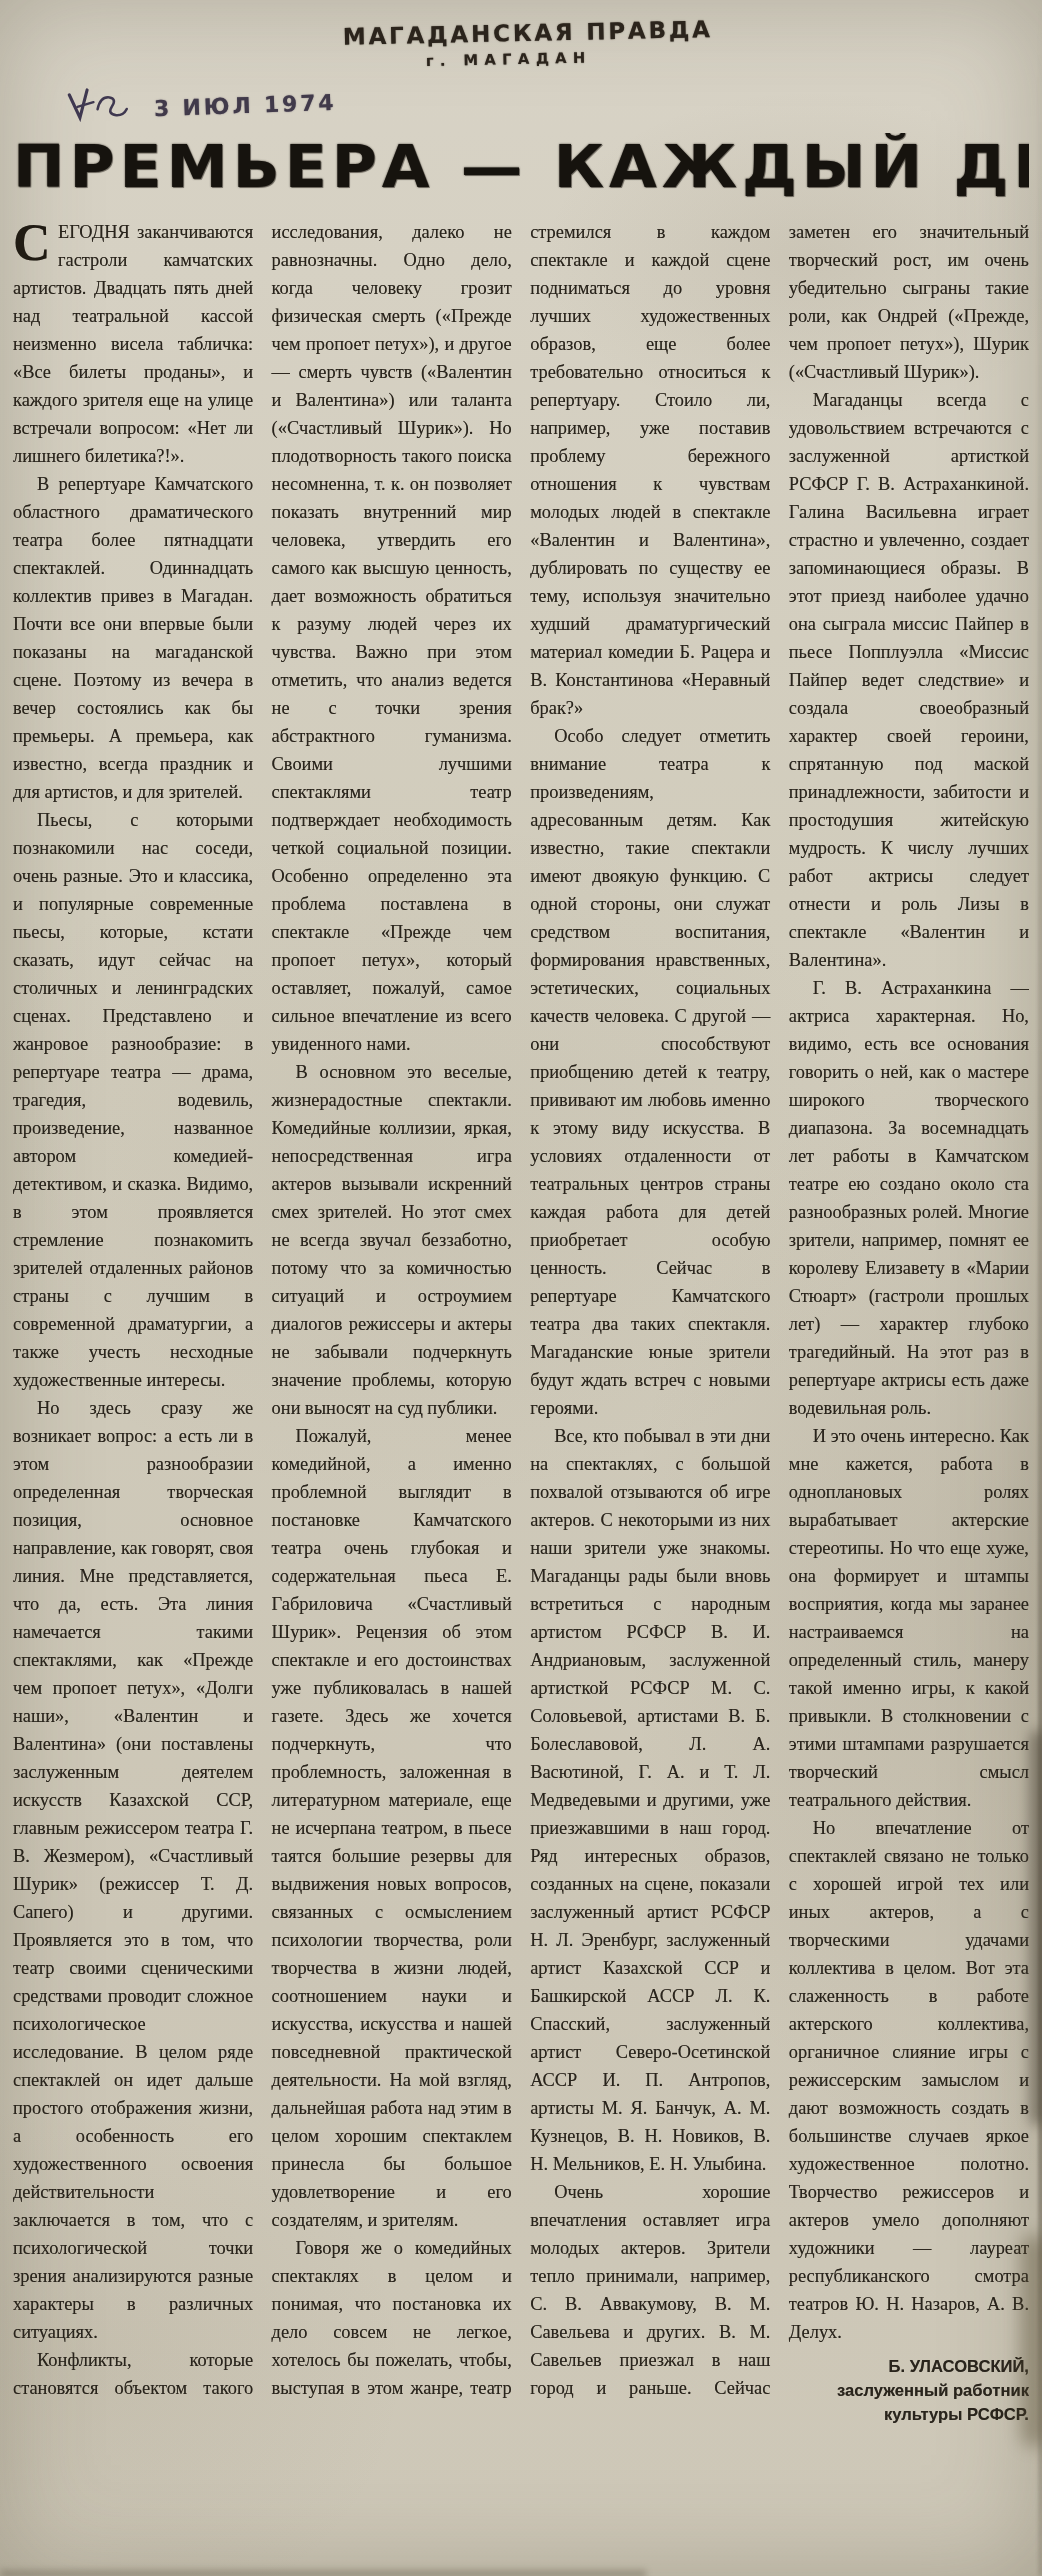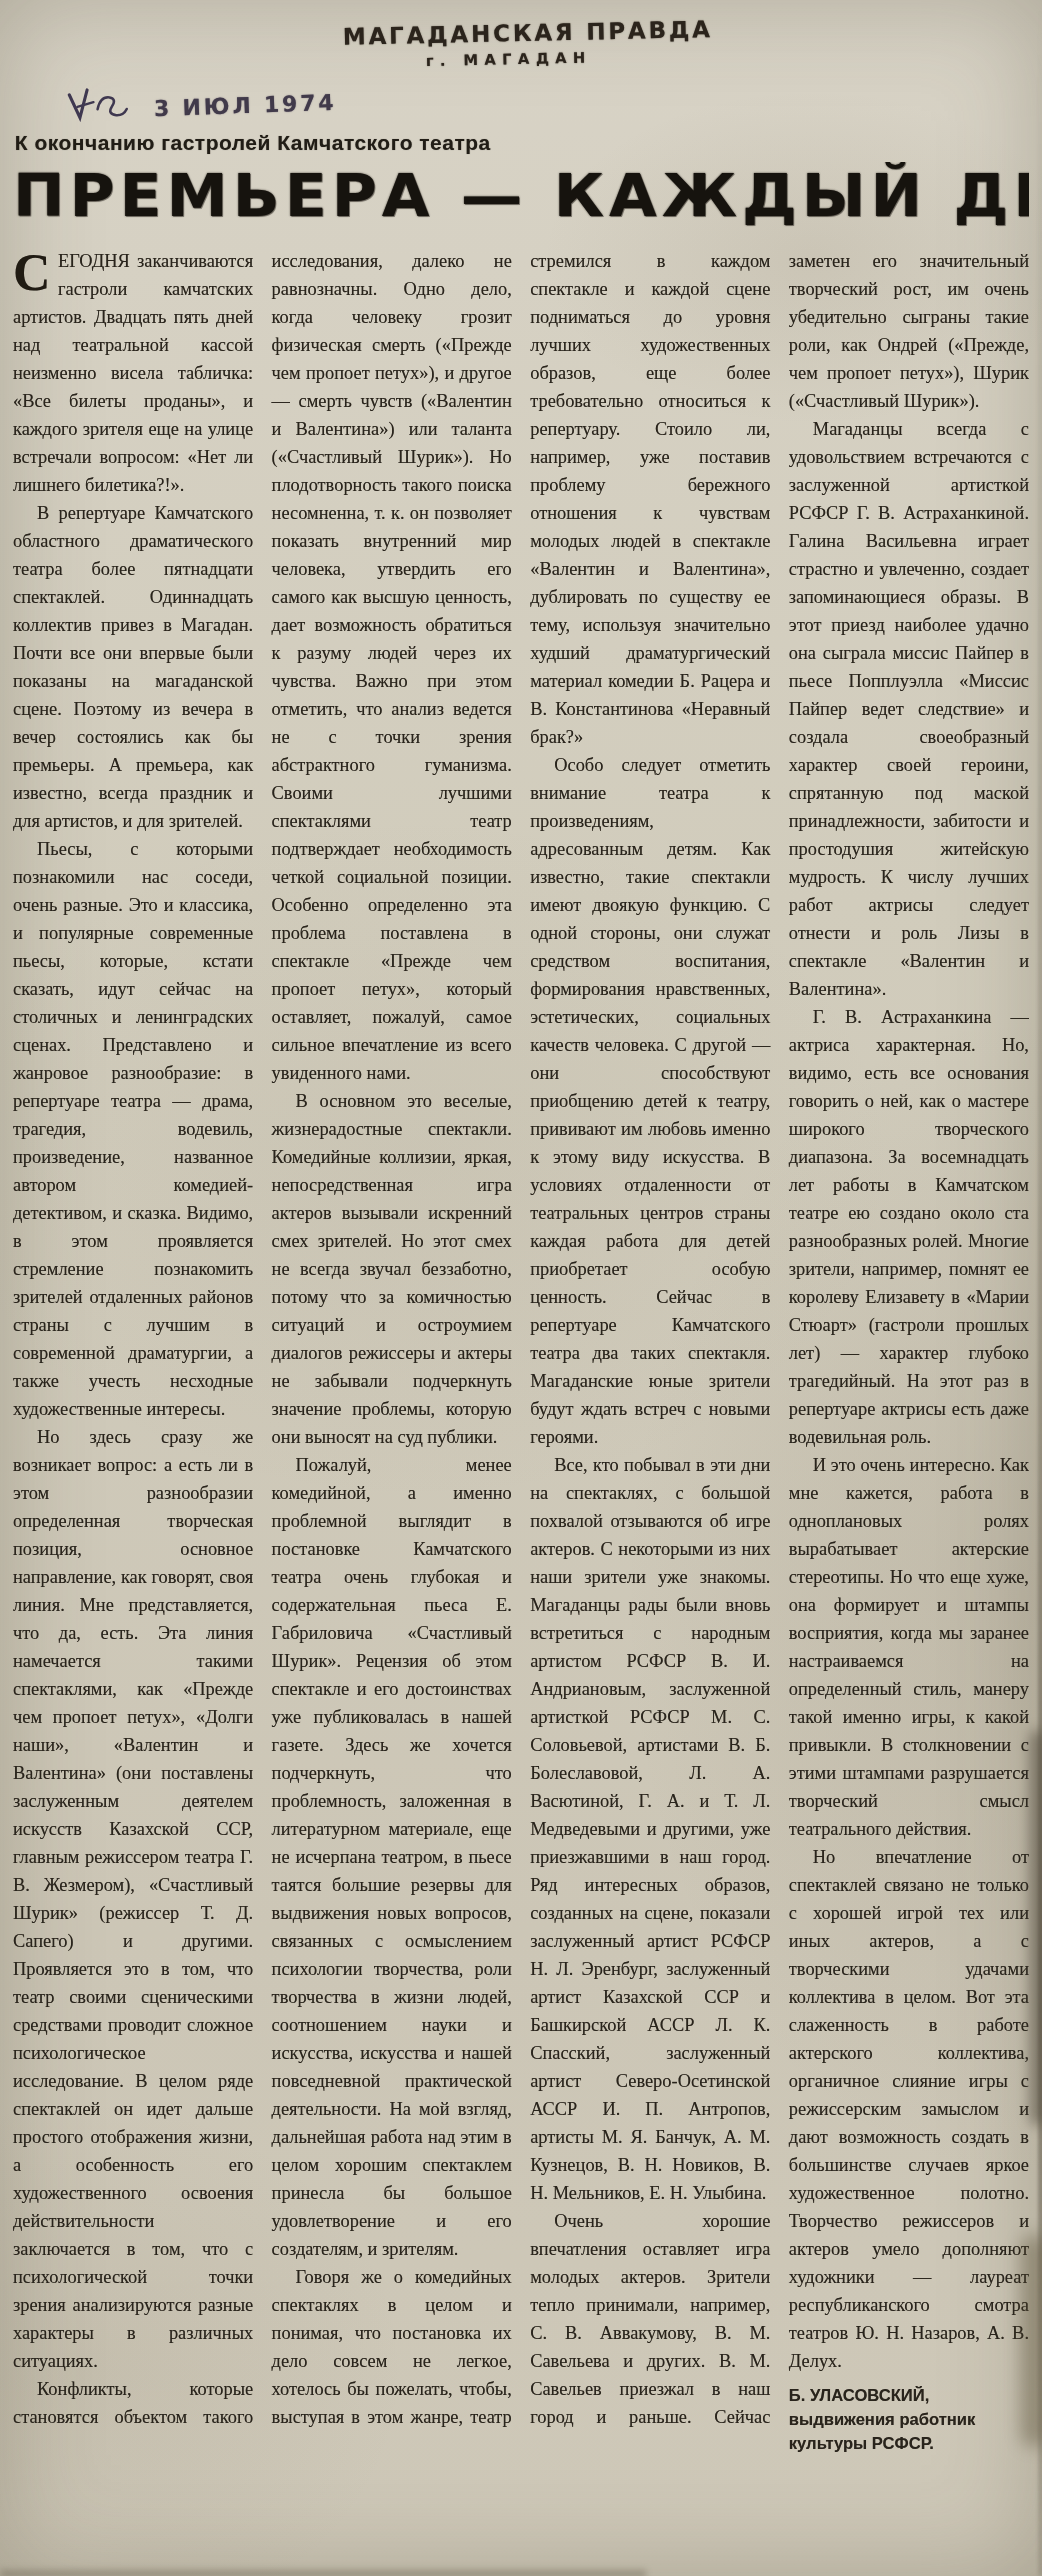--- a/index.html
+++ b/index.html
@@ -128,21 +128,21 @@
   .dropcap {
     float: left;
     font-family: "Liberation Serif", serif;
     font-weight: bold;
     font-size: 52px;
     line-height: 44px;
     padding: 3.7px 7.4px 0 0;
     color: #201b13;
   }
   .byline {
-    text-align: left;
+    text-align: right;
     font-weight: bold;
     text-indent: 0 !important;
     font-family: "Liberation Sans", sans-serif;
     font-size: 16.6px;
     line-height: 24px;
   }
   .byline.byline-name { margin-top: 9.2px !important; }
 </style>
 </head>
 <body>
@@ -161,21 +161,20 @@
 
   <div class="date-row">
     <svg class="hand-mark" width="79" height="40" viewBox="0 0 86 44">
       <path d="M4 8 L14 34 L24 4" fill="none" stroke="#3f3850" stroke-width="3.4" stroke-linecap="round"></path>
       <path d="M12 22 L30 18" fill="none" stroke="#3f3850" stroke-width="2.6" stroke-linecap="round"></path>
       <path d="M34 26 q4 -14 14 -12 q8 2 2 10 q-6 8 4 10 q8 1 12 -6" fill="none" stroke="#3f3850" stroke-width="2.8" stroke-linecap="round"></path>
     </svg>
     <span class="date-stamp">3 ИЮЛ 1974</span>
   </div>
 
-  <div class="kicker">К окончанию гастролей Камчатского театра</div>
 
   <div class="headline-wrap">
     <h1 class="headline">ПРЕМЬЕРА — КАЖДЫЙ ДЕНЬ</h1>
   </div>
 
   <div class="article-body">
       <p class="first-para"><span class="dropcap">С</span>ЕГОДНЯ заканчиваются гастроли камчатских артистов. Двадцать пять дней над театральной кассой неизменно висела табличка: «Все билеты проданы», и каждого зрителя еще на улице встречали вопросом: «Нет ли лишнего билетика?!».</p>
       <p>В репертуаре Камчатского областного драматического театра более пятнадцати спектаклей. Одиннадцать коллектив привез в Магадан. Почти все они впервые были показаны на магаданской сцене. Поэтому из вечера в вечер состоялись как бы премьеры. А премьера, как известно, всегда праздник и для артистов, и для зрителей.</p>
       <p>Пьесы, с которыми познакомили нас соседи, очень разные. Это и классика, и популярные современные пьесы, которые, кстати сказать, идут сейчас на столичных и ленинградских сценах. Представлено и жанровое разнообразие: в репертуаре театра — драма, трагедия, водевиль, произведение, названное автором комедией-детективом, и сказка. Видимо, в этом проявляется стремление познакомить зрителей отдаленных районов страны с лучшим в современной драматургии, а также учесть несходные художественные интересы.</p>
       <p>Но здесь сразу же возникает вопрос: а есть ли в этом разнообразии определенная творческая позиция, основное направление, как говорят, своя линия. Мне представляется, что да, есть. Эта линия намечается такими спектаклями, как «Прежде чем пропоет петух», «Долги наши», «Валентин и Валентина» (они поставлены заслуженным деятелем искусств Казахской ССР, главным режиссером театра Г. В. Жезмером), «Счастливый Шурик» (режиссер Т. Д. Сапего) и другими. Проявляется это в том, что театр своими сценическими средствами проводит сложное психологическое исследование. В целом ряде спектаклей он идет дальше простого отображения жизни, а особенность его художественного освоения действительности заключается в том, что с психологической точки зрения анализируются разные характеры в различных ситуациях.</p>
@@ -184,17 +183,17 @@
       <p>Пожалуй, менее комедийной, а именно проблемной выглядит в постановке Камчатского театра очень глубокая и содержательная пьеса Е. Габриловича «Счастливый Шурик». Рецензия об этом спектакле и его достоинствах уже публиковалась в нашей газете. Здесь же хочется подчеркнуть, что проблемность, заложенная в литературном материале, еще не исчерпана театром, в пьесе таятся большие резервы для выдвижения новых вопросов, связанных с осмыслением психологии творчества, роли творчества в жизни людей, соотношением науки и искусства, искусства и нашей повседневной практической деятельности. На мой взгляд, дальнейшая работа над этим в целом хорошим спектаклем принесла бы большое удовлетворение и его создателям, и зрителям.</p>
       <p>Говоря же о комедийных спектаклях в целом и понимая, что постановка их дело совсем не легкое, хотелось бы пожелать, чтобы, выступая в этом жанре, театр стремился в каждом спектакле и каждой сцене подниматься до уровня лучших художественных образов, еще более требовательно относиться к репертуару. Стоило ли, например, уже поставив проблему бережного отношения к чувствам молодых людей в спектакле «Валентин и Валентина», дублировать по существу ее тему, используя значительно худший драматургический материал комедии Б. Рацера и В. Константинова «Неравный брак?»</p>
       <p>Особо следует отметить внимание театра к произведениям, адресованным детям. Как известно, такие спектакли имеют двоякую функцию. С одной стороны, они служат средством воспитания, формирования нравственных, эстетических, социальных качеств человека. С другой — они способствуют приобщению детей к театру, прививают им любовь именно к этому виду искусства. В условиях отдаленности от театральных центров страны каждая работа для детей приобретает особую ценность. Сейчас в репертуаре Камчатского театра два таких спектакля. Магаданские юные зрители будут ждать встреч с новыми героями.</p>
       <p>Все, кто побывал в эти дни на спектаклях, с большой похвалой отзываются об игре актеров. С некоторыми из них наши зрители уже знакомы. Магаданцы рады были вновь встретиться с народным артистом РСФСР В. И. Андриановым, заслуженной артисткой РСФСР М. С. Соловьевой, артистами В. Б. Болеславовой, Л. А. Васютиной, Г. А. и Т. Л. Медведевыми и другими, уже приезжавшими в наш город. Ряд интересных образов, созданных на сцене, показали заслуженный артист РСФСР Н. Л. Эренбург, заслуженный артист Казахской ССР и Башкирской АССР Л. К. Спасский, заслуженный артист Северо-Осетинской АССР И. П. Антропов, артисты М. Я. Банчук, А. М. Кузнецов, В. Н. Новиков, В. Н. Мельников, Е. Н. Улыбина.</p>
       <p>Очень хорошие впечатления оставляет игра молодых актеров. Зрители тепло принимали, например, С. В. Аввакумову, В. М. Савельева и других. В. М. Савельев приезжал в наш город и раньше. Сейчас заметен его значительный творческий рост, им очень убедительно сыграны такие роли, как Ондрей («Прежде, чем пропоет петух»), Шурик («Счастливый Шурик»).</p>
       <p>Магаданцы всегда с удовольствием встречаются с заслуженной артисткой РСФСР Г. В. Астраханкиной. Галина Васильевна играет страстно и увлеченно, создает запоминающиеся образы. В этот приезд наиболее удачно она сыграла миссис Пайпер в пьесе Попплуэлла «Миссис Пайпер ведет следствие» и создала своеобразный характер своей героини, спрятанную под маской принадлежности, забитости и простодушия житейскую мудрость. К числу лучших работ актрисы следует отнести и роль Лизы в спектакле «Валентин и Валентина».</p>
       <p>Г. В. Астраханкина — актриса характерная. Но, видимо, есть все основания говорить о ней, как о мастере широкого творческого диапазона. За восемнадцать лет работы в Камчатском театре ею создано около ста разнообразных ролей. Многие зрители, например, помнят ее королеву Елизавету в «Марии Стюарт» (гастроли прошлых лет) — характер глубоко трагедийный. На этот раз в репертуаре актрисы есть даже водевильная роль.</p>
       <p>И это очень интересно. Как мне кажется, работа в одноплановых ролях вырабатывает актерские стереотипы. Но что еще хуже, она формирует и штампы восприятия, когда мы заранее настраиваемся на определенный стиль, манеру такой именно игры, к какой привыкли. В столкновении с этими штампами разрушается творческий смысл театрального действия.</p>
       <p>Но впечатление от спектаклей связано не только с хорошей игрой тех или иных актеров, а с творческими удачами коллектива в целом. Вот эта слаженность в работе актерского коллектива, органичное слияние игры с режиссерским замыслом и дают возможность создать в большинстве случаев яркое художественное полотно. Творчество режиссеров и актеров умело дополняют художники — лауреат республиканского смотра театров Ю. Н. Назаров, А. В. Делух.</p>
       <p class="byline byline-name">Б. УЛАСОВСКИЙ,</p>
-      <p class="byline byline-title">выдвижения работник культуры РСФСР.</p>
+      <p class="byline byline-title">заслуженный работник культуры РСФСР.</p>
     </div>
 
 </div>
 
 
 </body></html>

